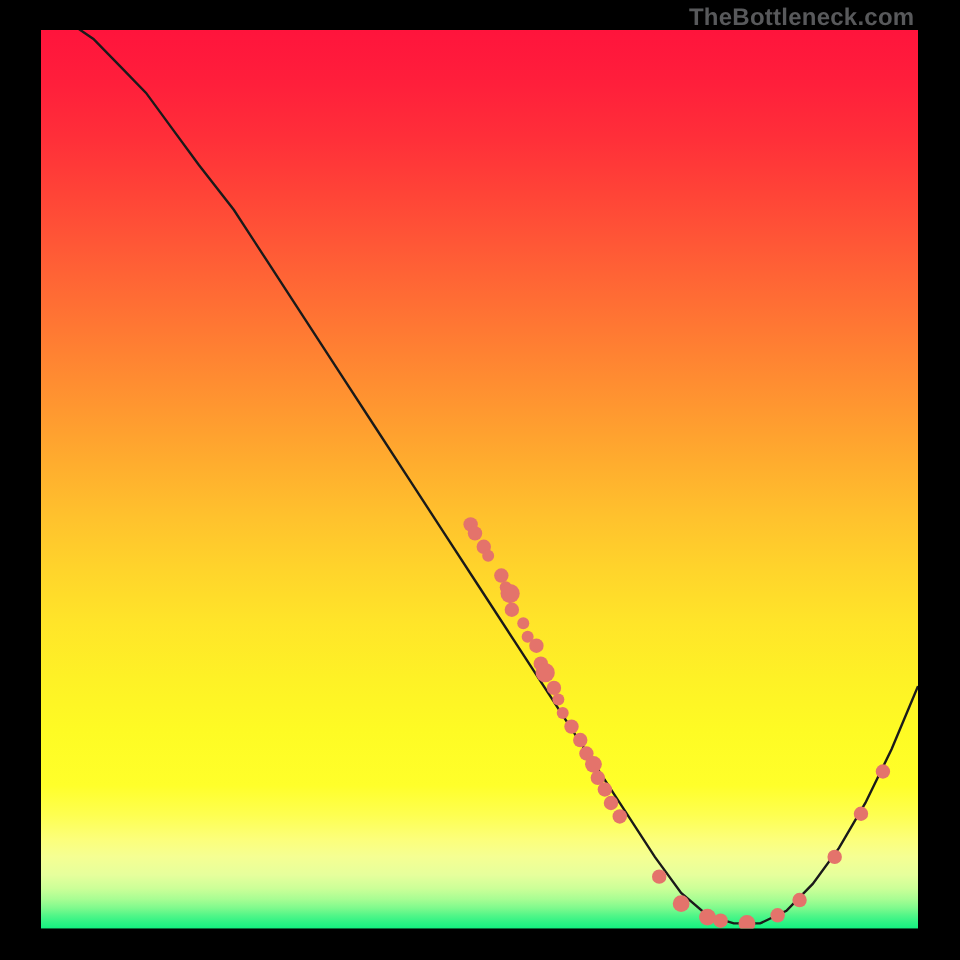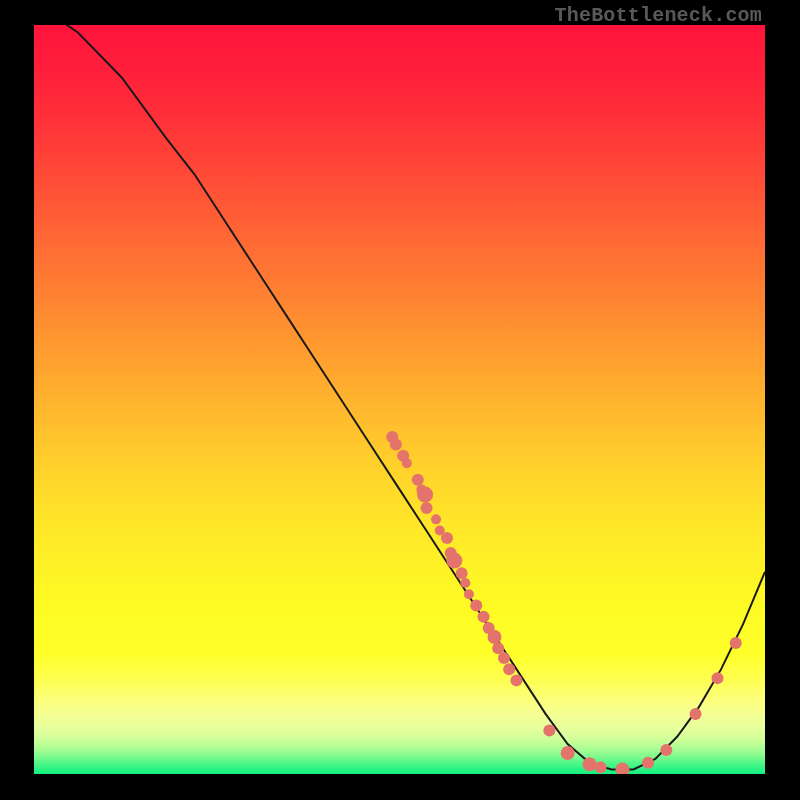--- a/index.html
+++ b/index.html
@@ -15,21 +15,21 @@
     left: 34px;
     top: 25px;
     width: 731px;
     height: 749px;
     overflow: hidden;
   }
   .watermark {
     position: absolute;
     top: 4px;
     right: 38px;
-    font-family: Liberation Mono, monospace;
+    font-family: Liberation Sans, sans-serif;
     font-size: 20px;
     font-weight: bold;
     color: #58595b;
     letter-spacing: 0.2px;
   }
   svg { display: block; }
 </style>
 </head>
 <body>
 

